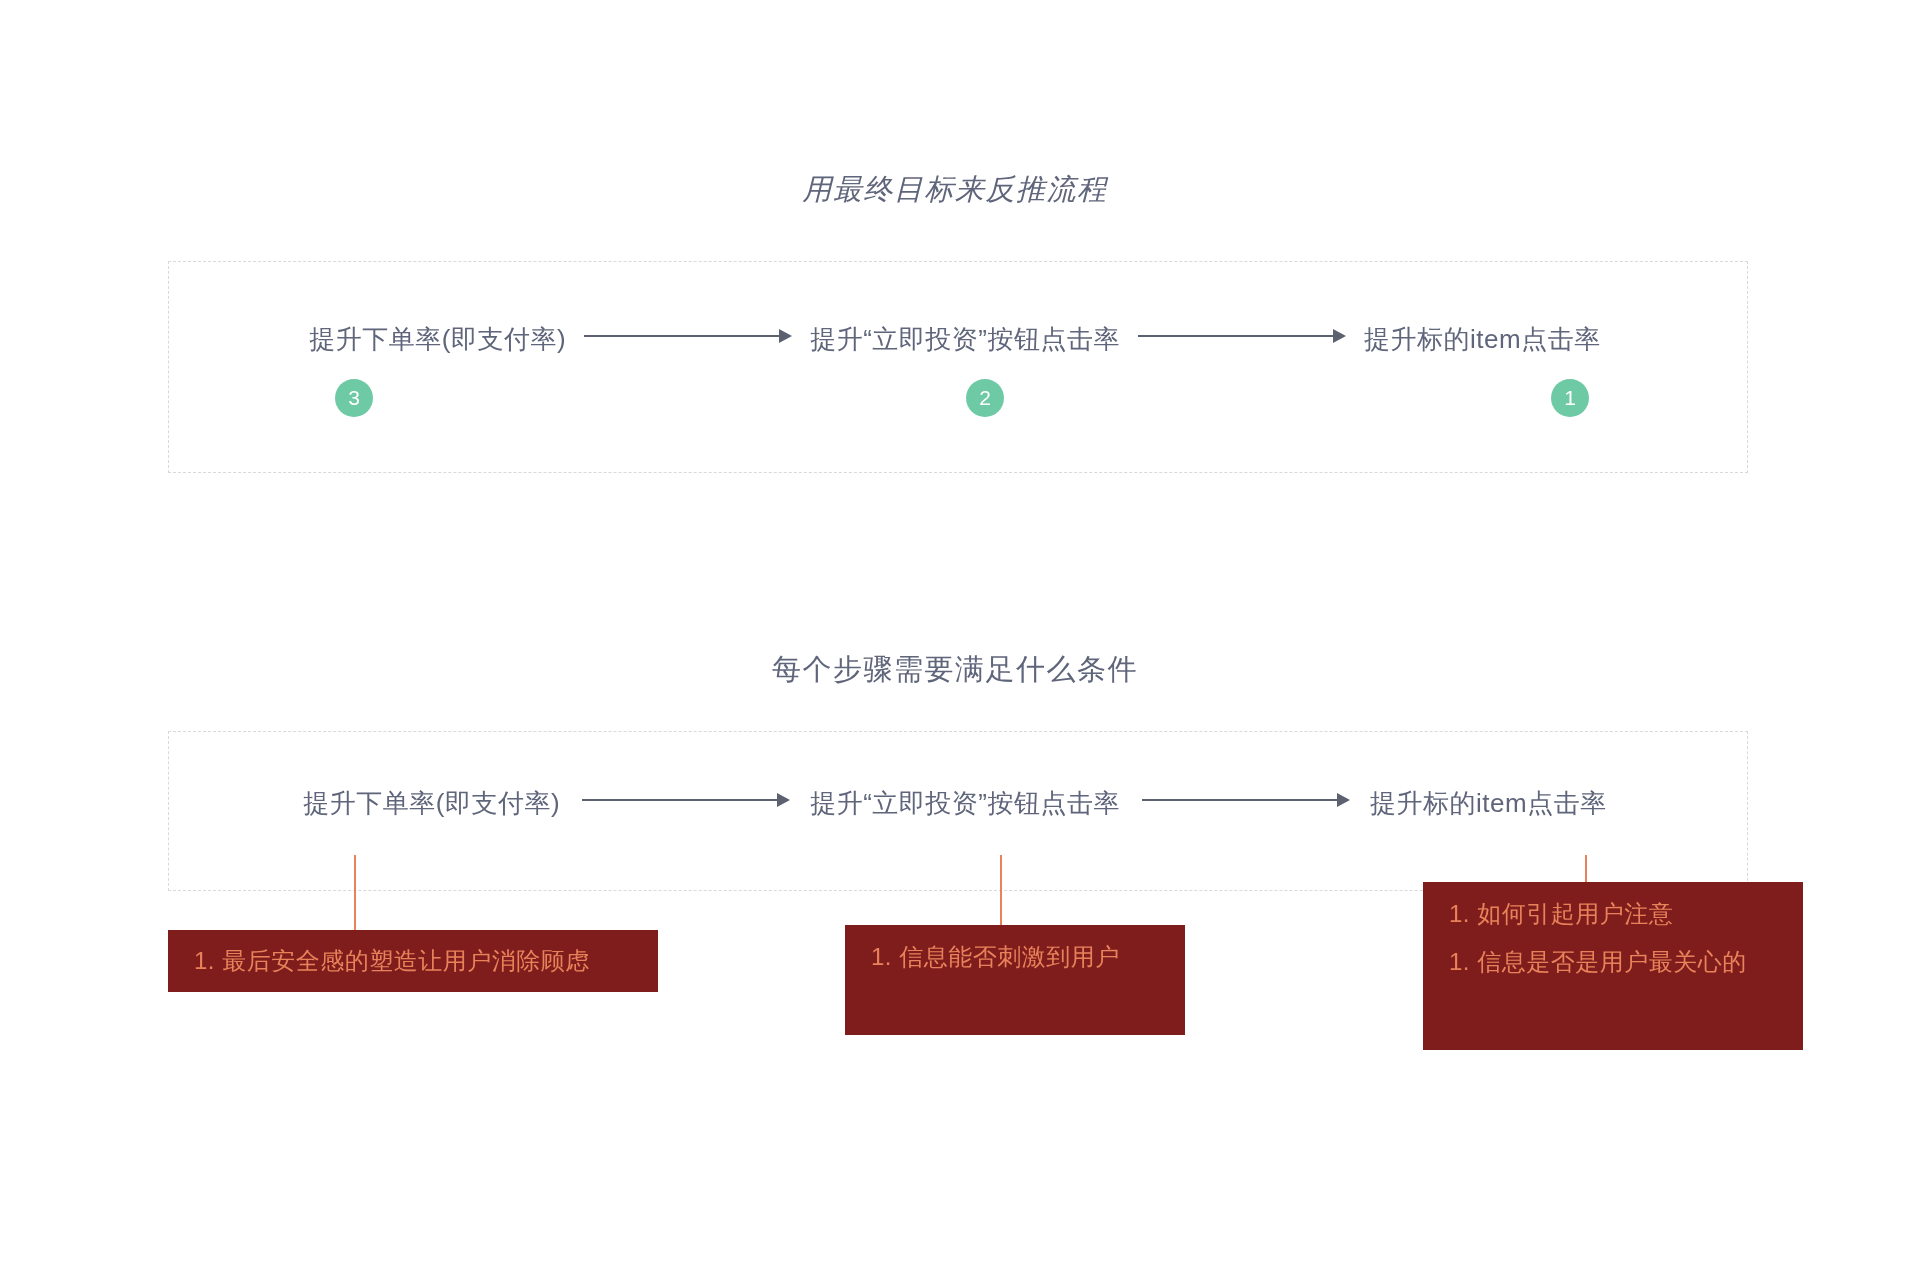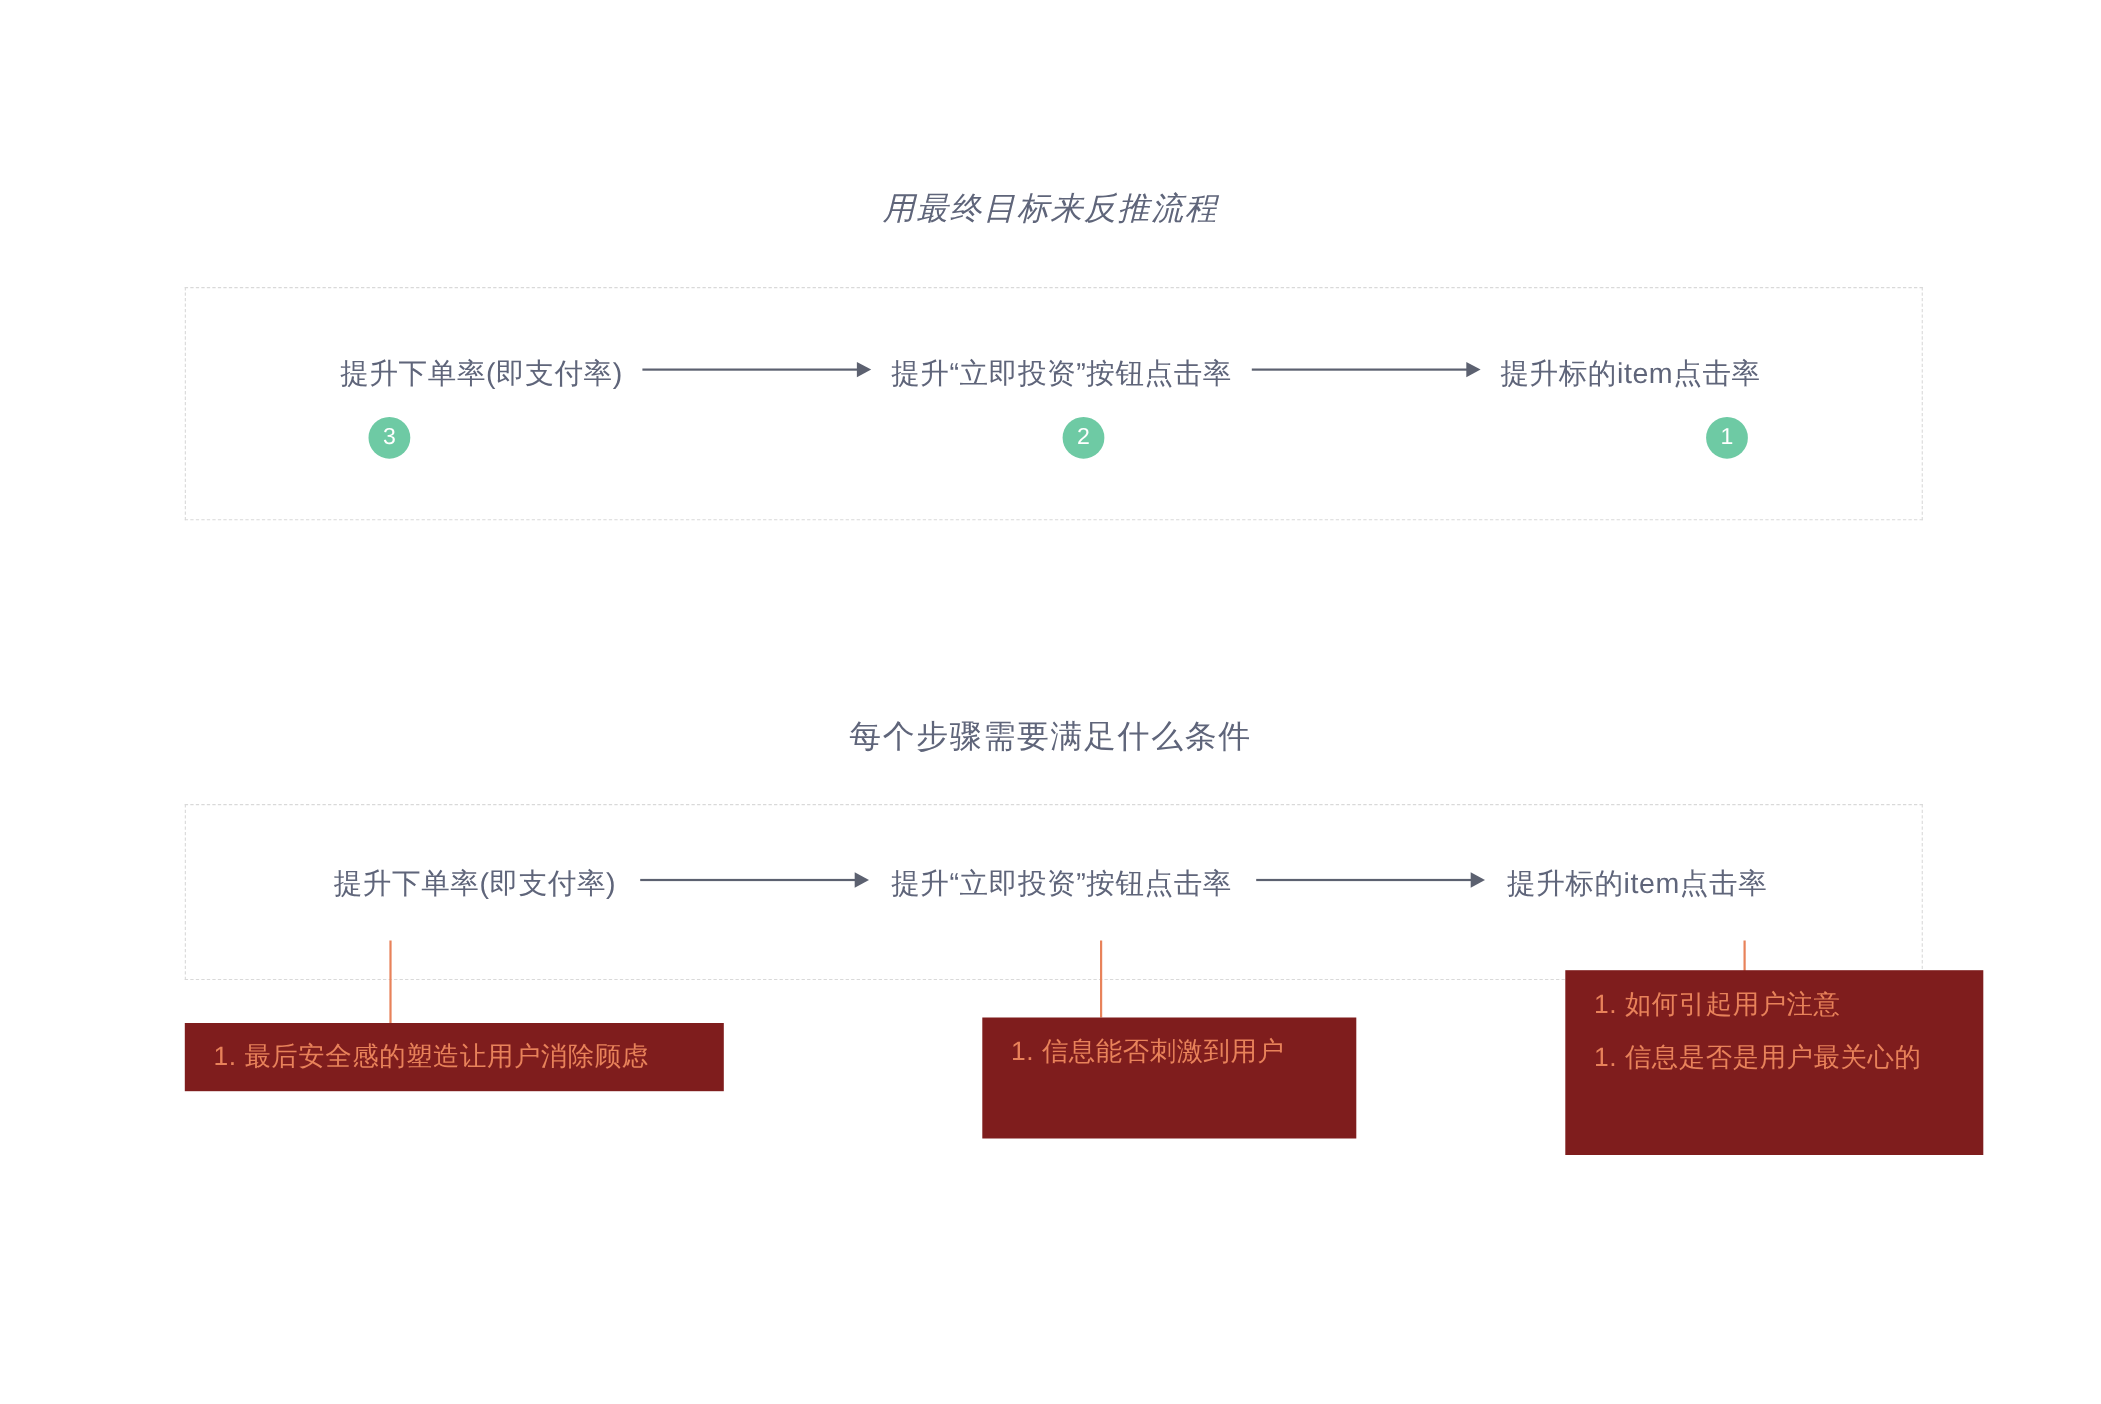--- a/index.html
+++ b/index.html
@@ -129,21 +129,21 @@
     padding: 18px 26px 18px 26px;
   }
   .cond-item {
     font-size: 24px;
     color: #e8825a;
     line-height: 48px;
     white-space: nowrap;
     letter-spacing: 0.5px;
   }
   #cond-box-1 { left: 168px; top: 930px; width: 490px; height: 62px; padding: 0 0 0 26px; display: flex; align-items: center; }
-  #cond-box-2 { left: 845px; top: 925px; width: 340px; height: 110px; padding: 8px 0 0 26px; margin-left: 48px; }
+  #cond-box-2 { left: 845px; top: 925px; width: 340px; height: 110px; padding: 8px 0 0 26px; }
   #cond-box-3 { left: 1423px; top: 882px; width: 380px; height: 168px; padding: 8px 0 0 26px; }
 </style>
 </head>
 <body>
 
 <div class="canvas">
 
   <div class="section-title" id="title-1">用最终目标来反推流程</div>
 
   <div class="dashed-box" id="flow-box-1"></div>

